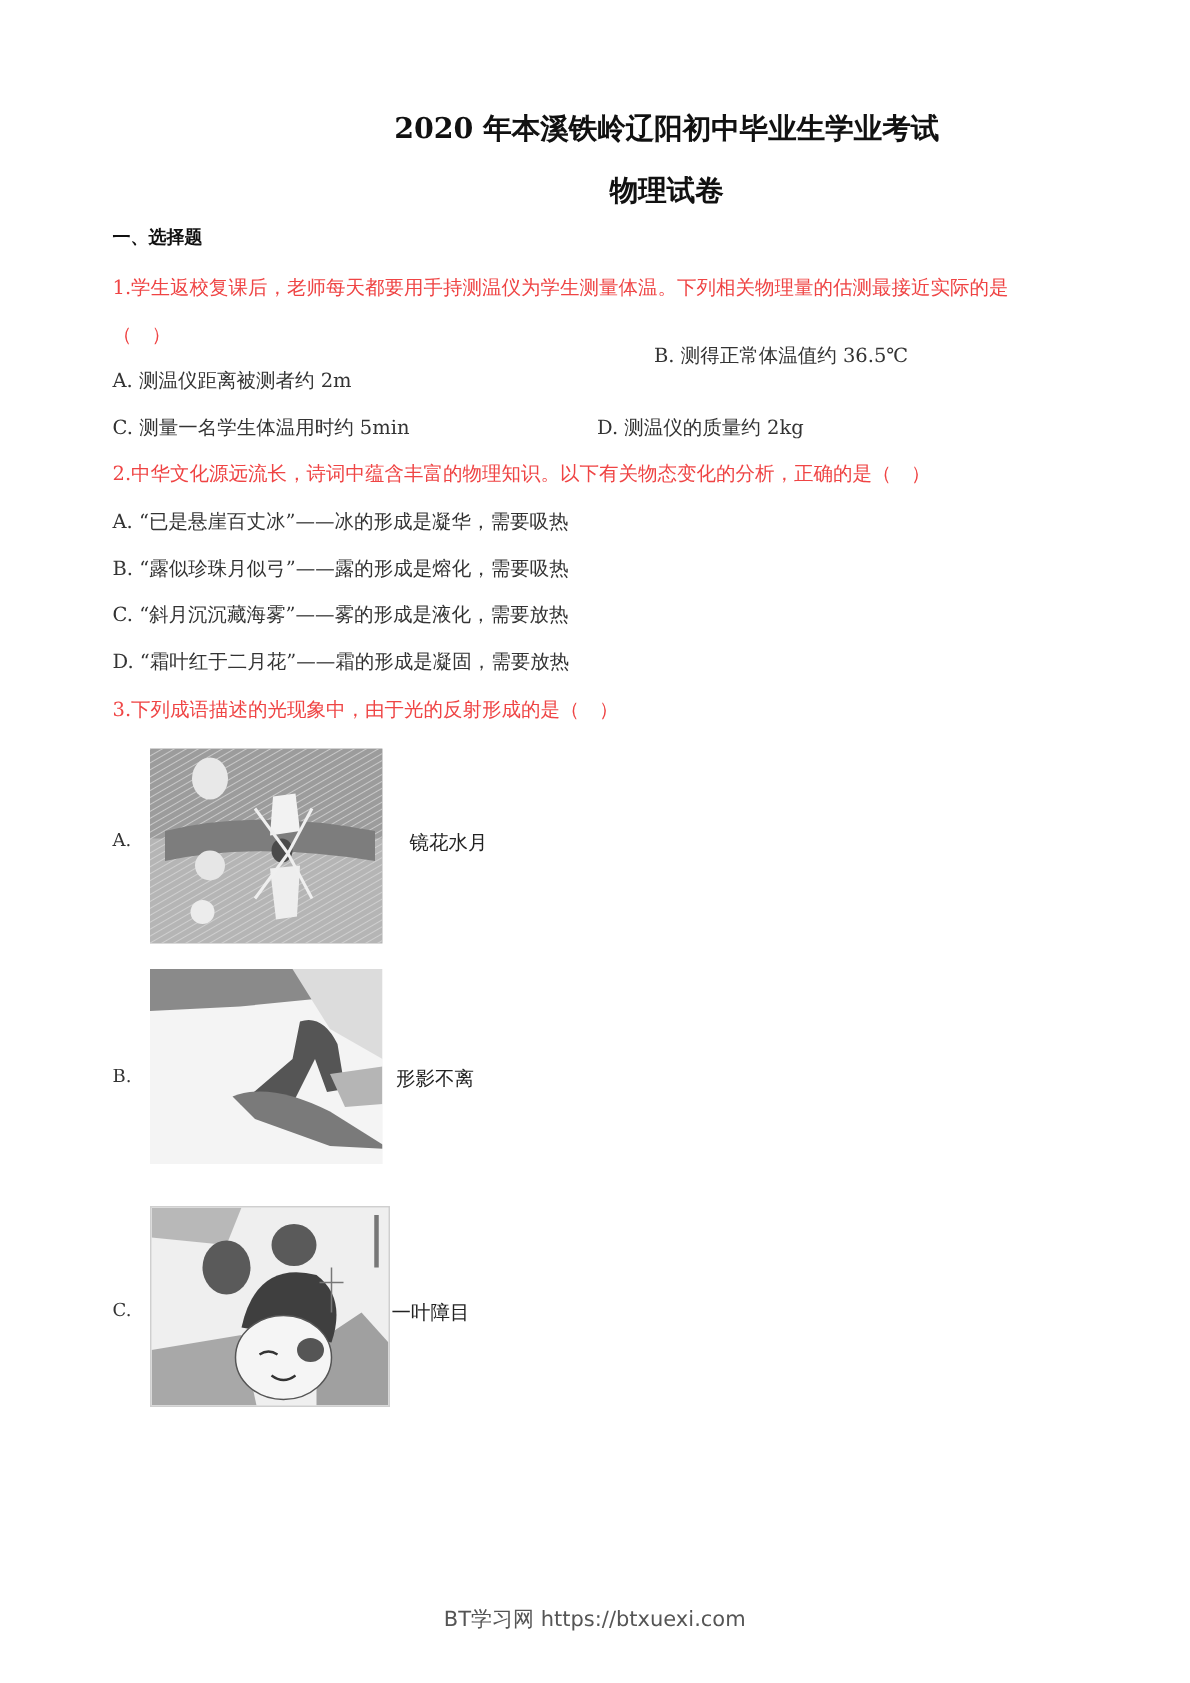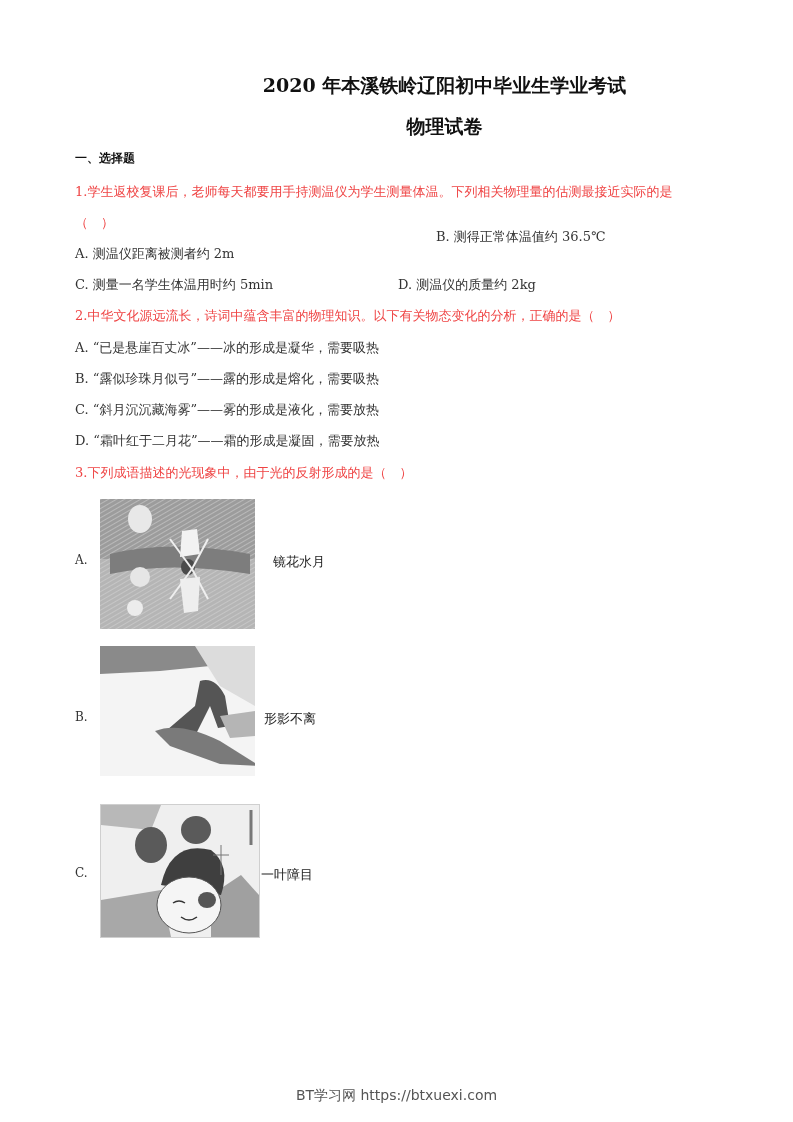--- a/index.html
+++ b/index.html
@@ -6,21 +6,21 @@
   body { width: 793px; height: 1122px; position: relative; overflow: hidden;
          font-family: "DejaVu Serif", "Liberation Serif", serif; color: #1a1a1a; }
   .abs { position: absolute; white-space: nowrap; }
   .title { font-weight: bold; font-size: 19px; left: 0; width: 793px; text-align: center; color: #111; padding-left: 48px; }
   .section { font-weight: bold; font-size: 12px; left: 75px; top: 150px; color: #111; }
   .q { font-size: 13px; left: 75px; color: #ef4444; }
   .opt { font-size: 13px; color: #333; }
   .img-opt-label { font-size: 12px; color: #333; left: 75px; }
   .img-box { position: absolute; background: #cfcfcf; overflow: hidden; }
   .img-cap { font-size: 13px; color: #222; }
-  .footer { font-family: "DejaVu Sans", "Liberation Sans", sans-serif; font-size: 14px; color: #555; left: 0; width: 793px; text-align: center; top: 1071px; margin-top: 16px; }
+  .footer { font-family: "DejaVu Sans", "Liberation Sans", sans-serif; font-size: 14px; color: #555; left: 0; width: 793px; text-align: center; top: 1071px; }
 </style>
 </head>
 <body>
 
 <div class="abs title" style="top:73px;">2020 年本溪铁岭辽阳初中毕业生学业考试</div>
 <div class="abs title" style="top:114px;">物理试卷</div>
 
 <div class="abs section">一、选择题</div>
 
 <div class="abs q" style="top:183px;">1.学生返校复课后，老师每天都要用手持测温仪为学生测量体温。下列相关物理量的估测最接近实际的是</div>

